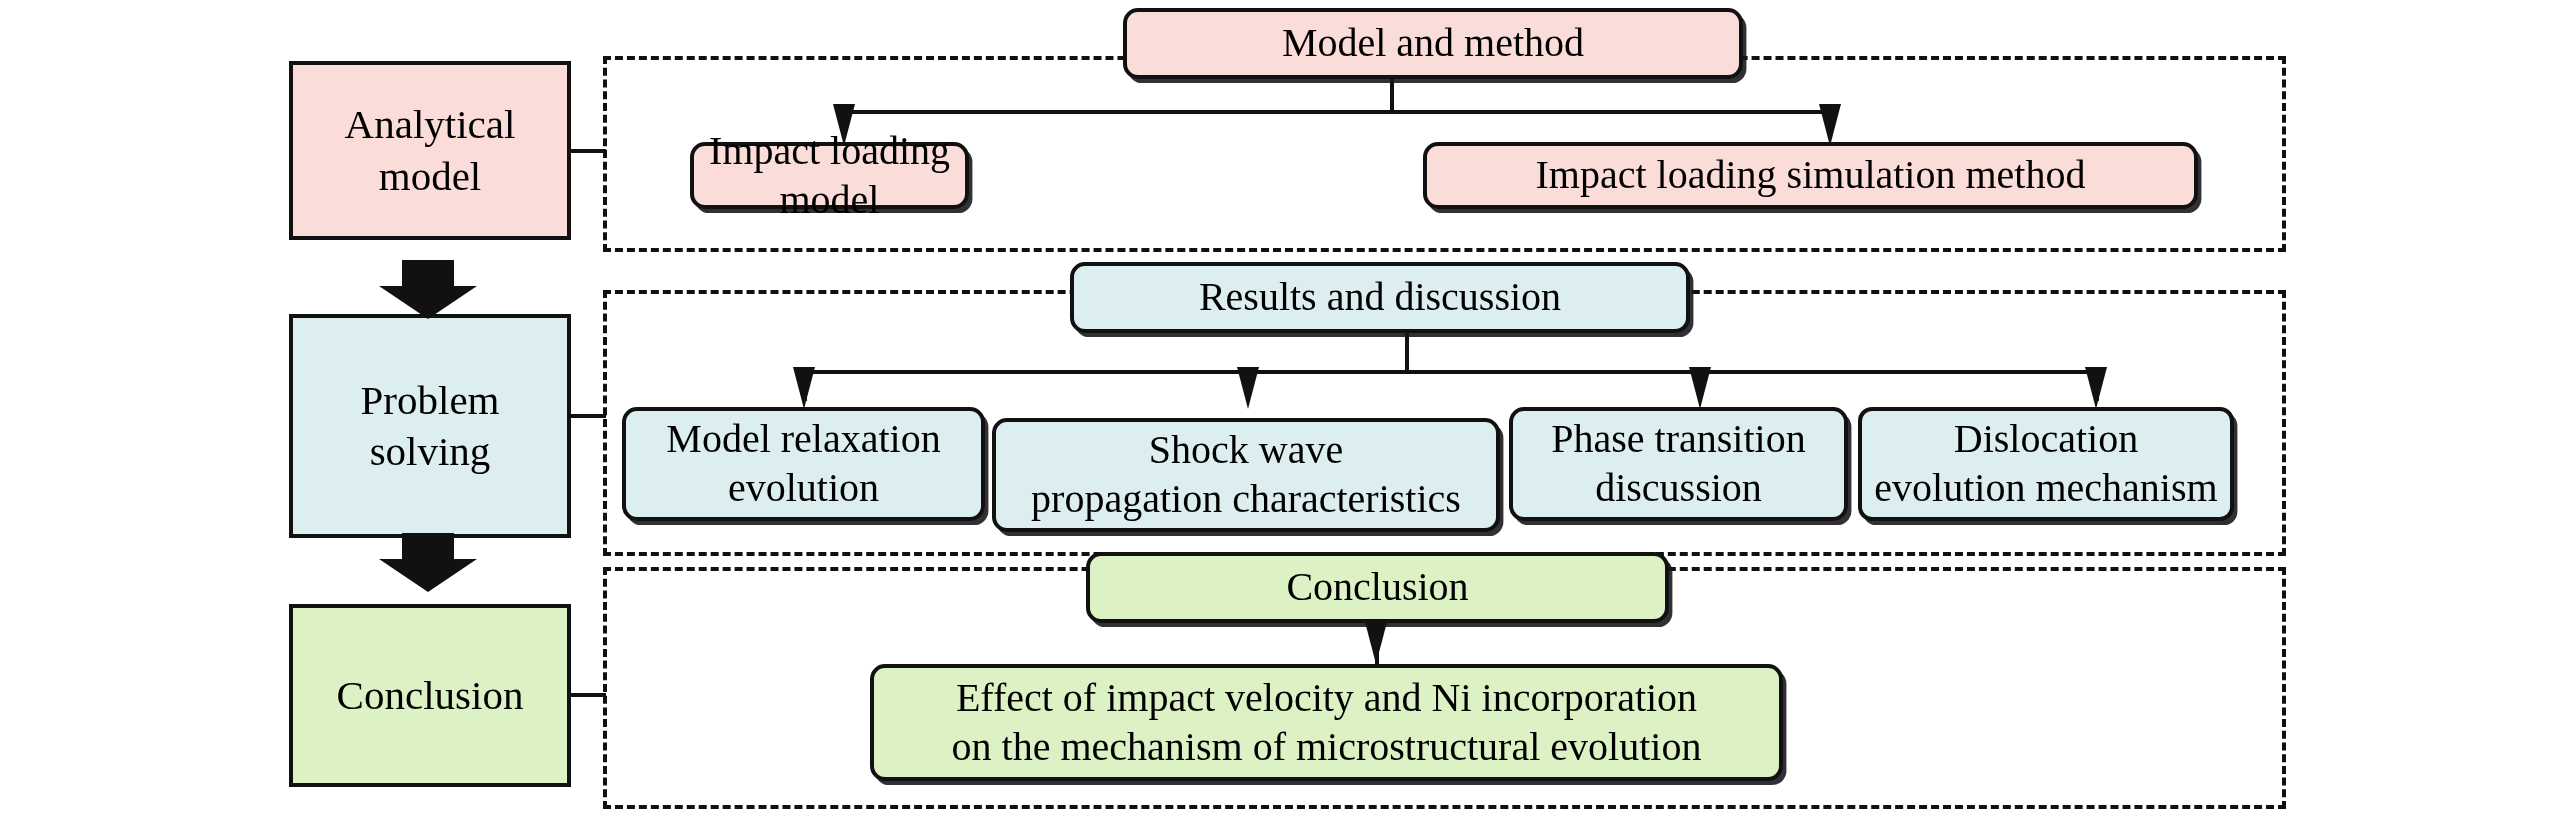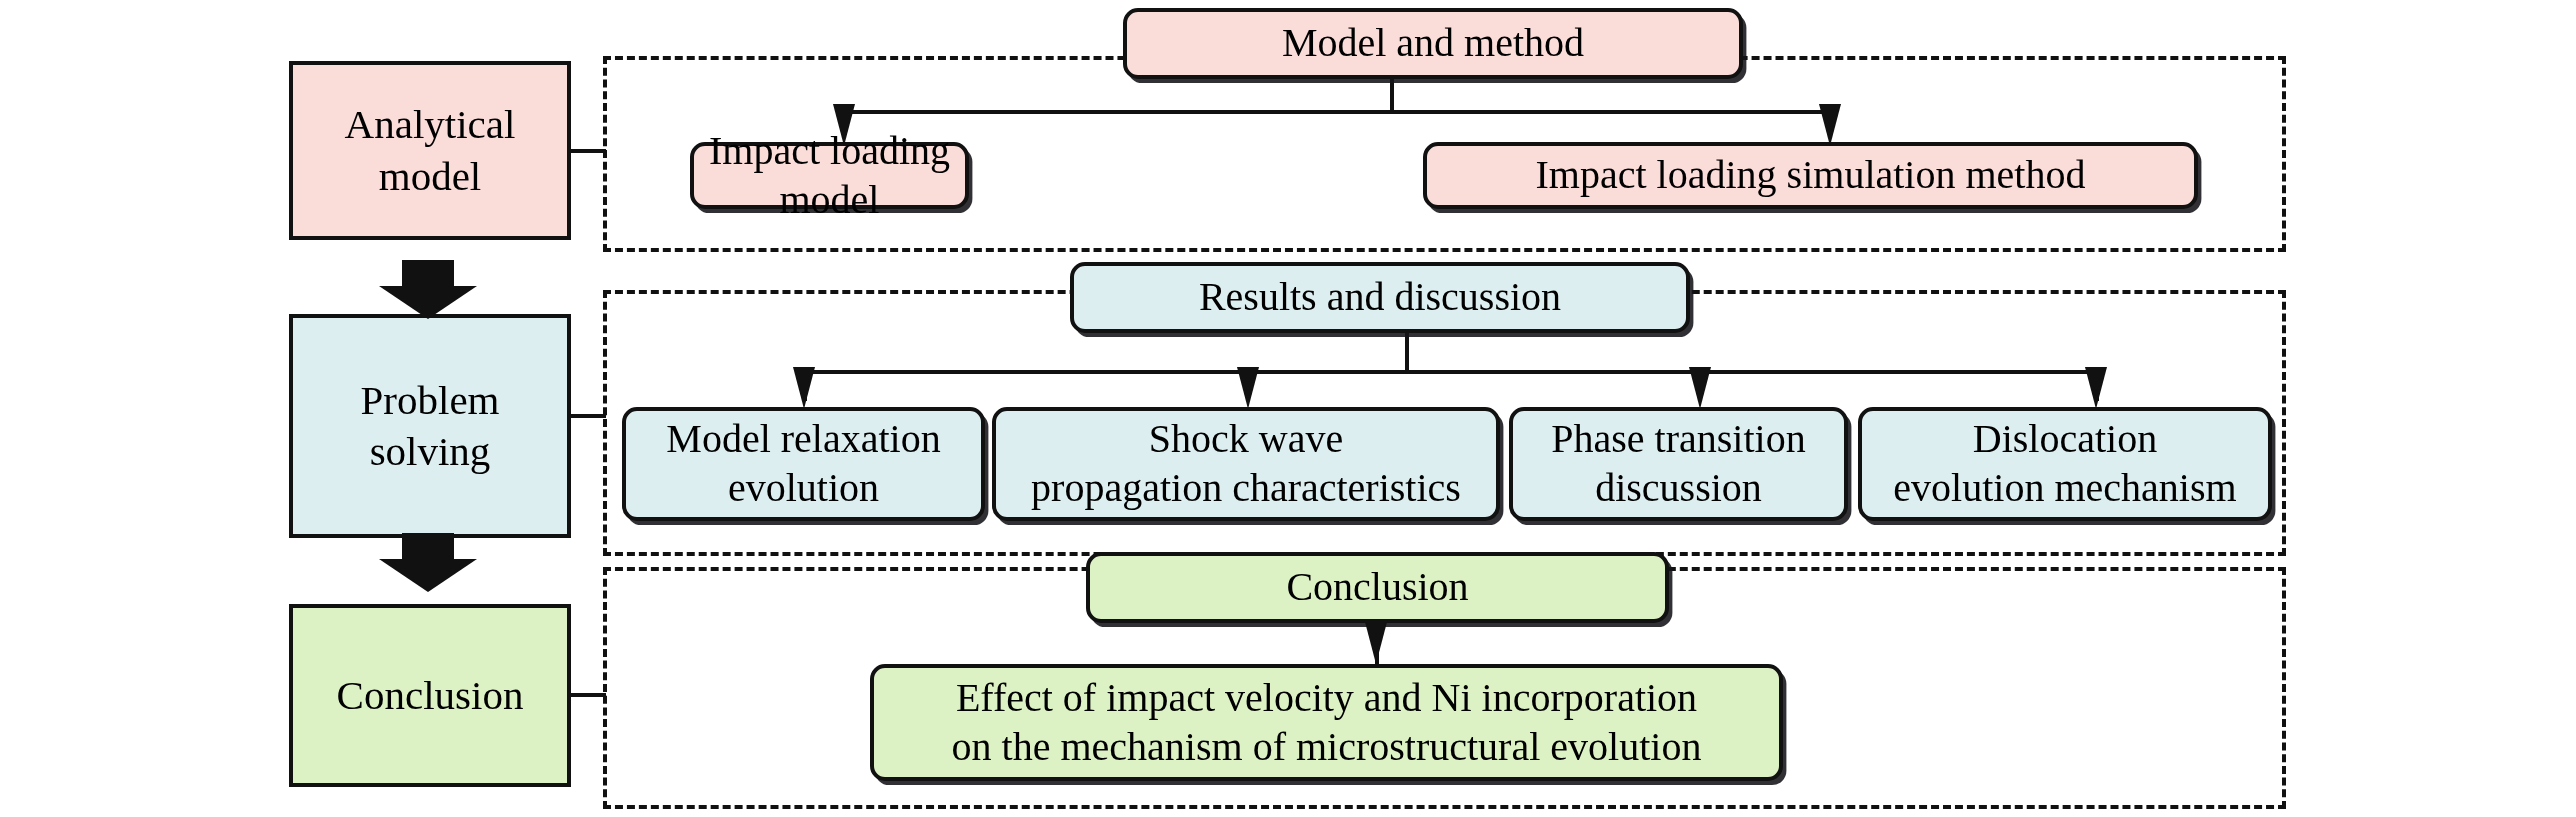--- a/index.html
+++ b/index.html
@@ -137,35 +137,35 @@
   <div class="vline" style="left:2095px;top:370px;height:31px;"></div>
   <div class="tip" style="left:2085px;top:367px;"></div>
 
   <div class="node blue" style="left:622px;top:407px;width:363px;height:114px;">
     <span>
       <span>Model relaxation</span><br>
       <span>evolution</span>
     </span>
   </div>
 
-  <div class="node blue" style="left:992px;top:407px;width:508px;height:114px;">
+  <div class="node blue" style="left:992px;top:418px;width:508px;height:114px;">
     <span>
       <span>Shock wave</span><br>
       <span>propagation characteristics</span>
     </span>
   </div>
 
   <div class="node blue" style="left:1509px;top:407px;width:339px;height:114px;">
     <span>
       <span>Phase transition</span><br>
       <span>discussion</span>
     </span>
   </div>
 
-  <div class="node blue" style="left:1858px;top:407px;width:414px;height:114px;">
+  <div class="node blue" style="left:1858px;top:407px;width:376px;height:114px;border-radius:14px;">
     <span>
       <span>Dislocation</span><br>
       <span>evolution mechanism</span>
     </span>
   </div>
 
   <div class="blockarrow" style="left:379px;top:533px;width:98px;height:61px;">
     <div class="shaft"></div>
     <div class="head"></div>
   </div>

